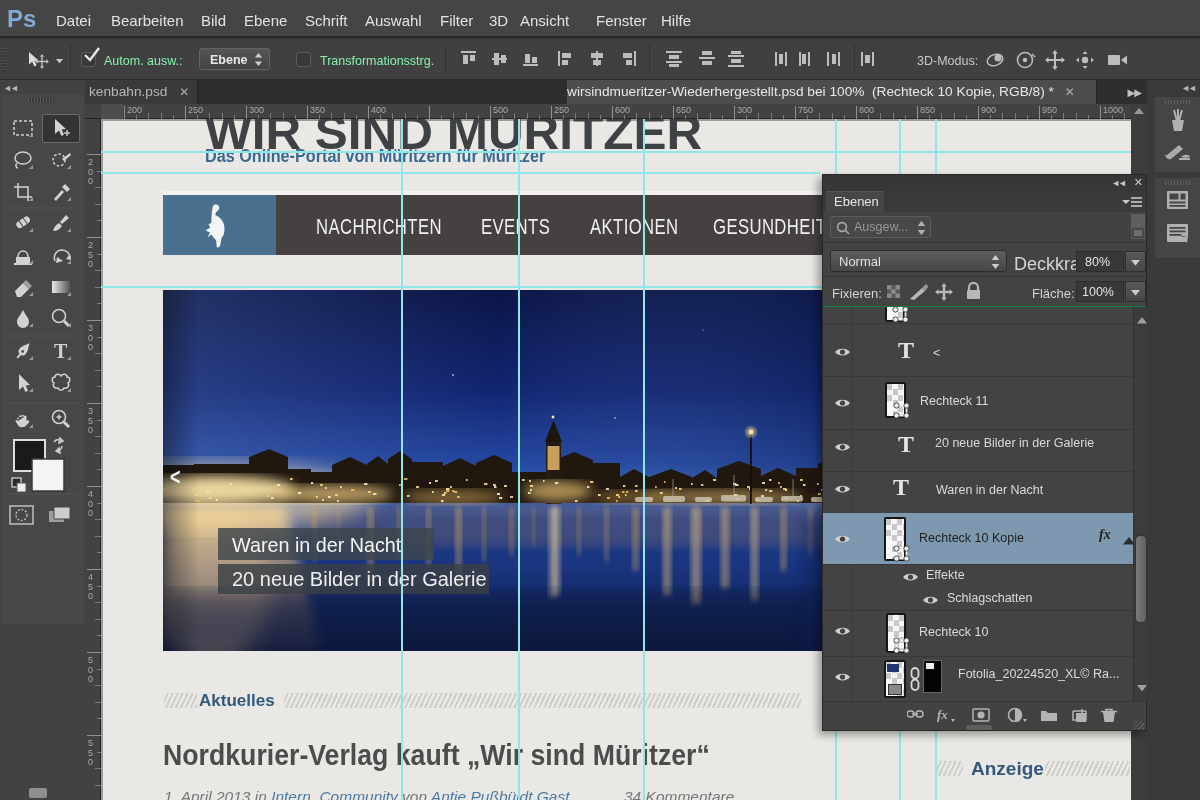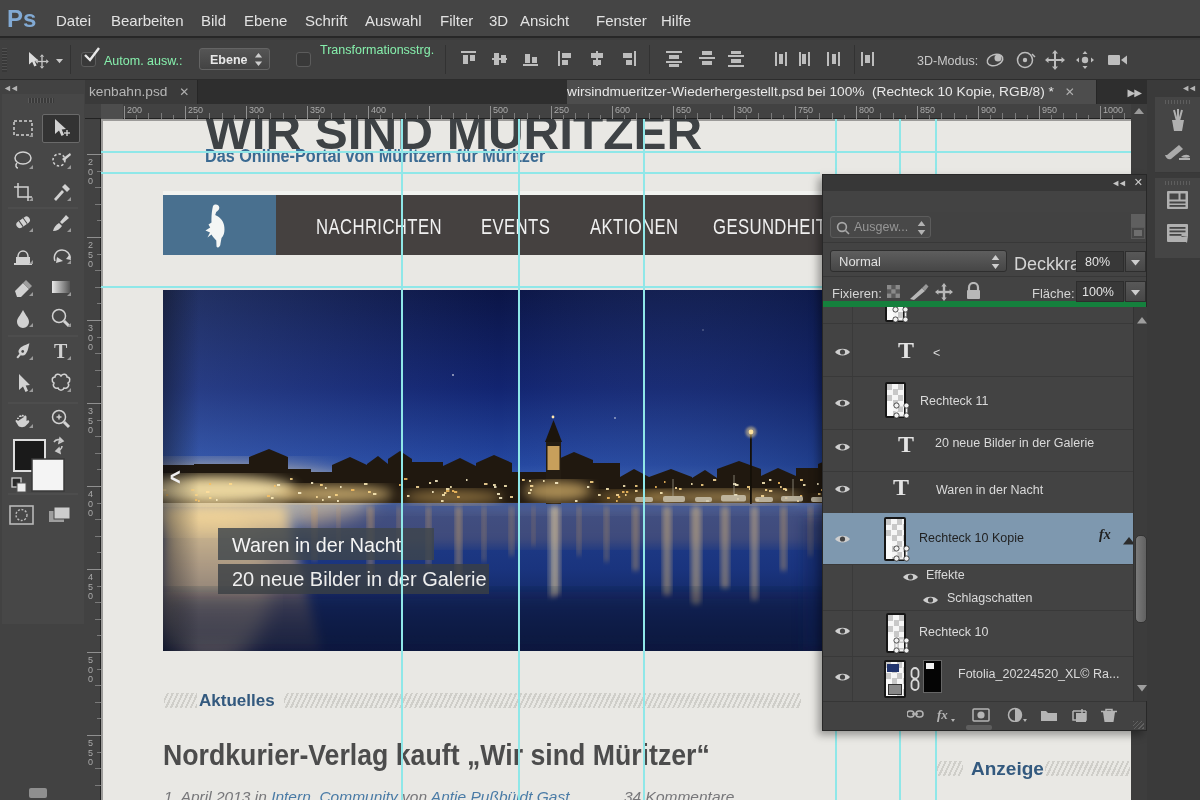--- a/index.html
+++ b/index.html
@@ -100,21 +100,21 @@
         <path d="M2,9 L7,14 L16,2" stroke="#e8e8e8" stroke-width="2.4" fill="none"></path>
       </svg>
     <div class="optxt" style="left:104px;top:14px">Autom. ausw.:</div>
     <div style="position:absolute;left:199px;top:8px;width:71px;height:22px;background:linear-gradient(#555,#434343);border:1px solid #646464;border-radius:3px;">
       <span style="position:absolute;left:10px;top:4px;font-size:12.5px;color:#e8e8e8;font-weight:bold;">Ebene</span>
       <svg style="position:absolute;right:6px;top:4px" width="9" height="13">
           <path d="M4.5,0 l3.6,4.6 h-7.2 Z M4.5,13 l3.6,-4.6 h-7.2 Z" fill="#cdcdcd"></path>
         </svg>
     </div>
     <div class="chk" style="left:296px;top:12px"></div>
-    <div class="optxt" style="left:320px;top:3px">Transformationsstrg.</div>
+    <div class="optxt" style="left:320px;top:14px">Transformationsstrg.</div>
     <div class="vsep" style="left:445px"></div>
     <g id="alignicons"></g>
     <div class="vsep" style="left:649px"></div>
     <div class="vsep" style="left:854px"></div>
     <div class="optxt" style="left:917px;top:14px;color:#c9c9c9">3D-Modus:</div>
     <svg style="position:absolute;left:984px;top:9px" width="160" height="22" fill="none" stroke="#bdbdbd" stroke-width="1.5">
       <ellipse cx="11" cy="11" rx="8" ry="5.5" transform="rotate(-20 11 11)"></ellipse>
         <circle cx="14" cy="9" r="3.5" fill="#bdbdbd" stroke="none"></circle>
       <circle cx="41" cy="11" r="7.5"></circle>
         <circle cx="41" cy="11" r="2.2" fill="#bdbdbd" stroke="none"></circle>
@@ -808,20 +808,32 @@
     </div>
   </div>
 
   <div id="lpanel">
 
     <div style="position:absolute;left:0;top:0;width:100%;height:16px;background:#373737;">
       <span style="position:absolute;right:21px;top:3px;color:#c4c4c4;font-size:9px;letter-spacing:-2px;">◄◄</span>
       <span style="position:absolute;right:3px;top:1px;color:#cdcdcd;font-size:11px;">✕</span>
     </div>
 
+    <div style="position:absolute;left:0;top:16px;width:100%;height:21px;background:#3a3a3a;">
+      <div style="position:absolute;left:3px;top:0;width:58px;height:21px;background:#464646;border-top:1px solid #555;"></div>
+      <span style="position:absolute;left:11px;top:3px;font-size:13px;color:#e6e6e6;">Ebenen</span>
+      <svg style="position:absolute;right:4px;top:5px" width="20" height="12">
+          <path d="M0,4 l4,4 4,-4 Z" fill="#c9c9c9"></path>
+          <g stroke="#c9c9c9" stroke-width="1.6">
+            <line x1="9" y1="2" x2="20" y2="2"></line>
+            <line x1="9" y1="6" x2="20" y2="6"></line>
+            <line x1="9" y1="10" x2="20" y2="10"></line>
+          </g>
+        </svg>
+    </div>
 
     <div style="position:absolute;left:0;top:37px;width:100%;height:31px;background:#424242;border-bottom:1px solid #383838;">
       <div style="position:absolute;left:7px;top:4px;width:101px;height:22px;background:#484848;border:1px solid #5c5c5c;border-radius:3px;">
         <svg style="position:absolute;left:5px;top:4px" width="14" height="14" fill="none" stroke="#a8a8a8" stroke-width="1.6">
             <circle cx="6" cy="6" r="4.4"></circle>
             <line x1="9.5" y1="9.5" x2="13" y2="13"></line>
           </svg>
         <span style="position:absolute;left:23px;top:3px;font-size:12.5px;color:#969696;">Ausgew...</span>
         <svg style="position:absolute;right:4px;top:4px" width="9" height="14">
             <path d="M4.5,0 l3.8,5 h-7.6 Z M4.5,14 l3.8,-5 h-7.6 Z" fill="#b2b2b2"></path>
@@ -844,21 +856,21 @@
       <div style="position:absolute;left:253px;top:8px;width:48px;height:21px;background:#383838;border:1px solid #2d2d2d;">
         <span style="position:absolute;left:8px;top:3px;font-size:12.5px;color:#e2e2e2;">80%</span>
       </div>
       <div style="position:absolute;left:302px;top:8px;width:21px;height:21px;background:linear-gradient(#585858,#474747);border:1px solid #2e2e2e;">
         <svg style="position:absolute;left:5px;top:8px" width="10" height="6">
             <path d="M0,0 h9 l-4.5,5.5 Z" fill="#cdcdcd"></path>
           </svg>
       </div>
     </div>
 
-    <div style="position:absolute;left:0;top:102px;width:100%;height:30px;background:#434343;border-bottom:6px solid #15803d;">
+    <div style="position:absolute;left:0;top:102px;width:100%;height:30px;background:#434343;border-bottom:1px solid #15803d;">
       <span style="position:absolute;left:9px;top:9px;font-size:13px;color:#d4d4d4;">Fixieren:</span>
       <svg style="position:absolute;left:64px;top:8px" width="16" height="14">
           <rect x="0" y="0" width="13" height="13" fill="#5a5a5a"></rect>
           <rect x="0" y="0" width="4.3" height="4.3" fill="#8a8a8a"></rect>
           <rect x="8.6" y="0" width="4.3" height="4.3" fill="#8a8a8a"></rect>
           <rect x="4.3" y="4.3" width="4.3" height="4.3" fill="#8a8a8a"></rect>
           <rect x="0" y="8.6" width="4.3" height="4.3" fill="#8a8a8a"></rect>
           <rect x="8.6" y="8.6" width="4.3" height="4.3" fill="#8a8a8a"></rect>
         </svg>
       <svg style="position:absolute;left:86px;top:6px" width="20" height="18">

